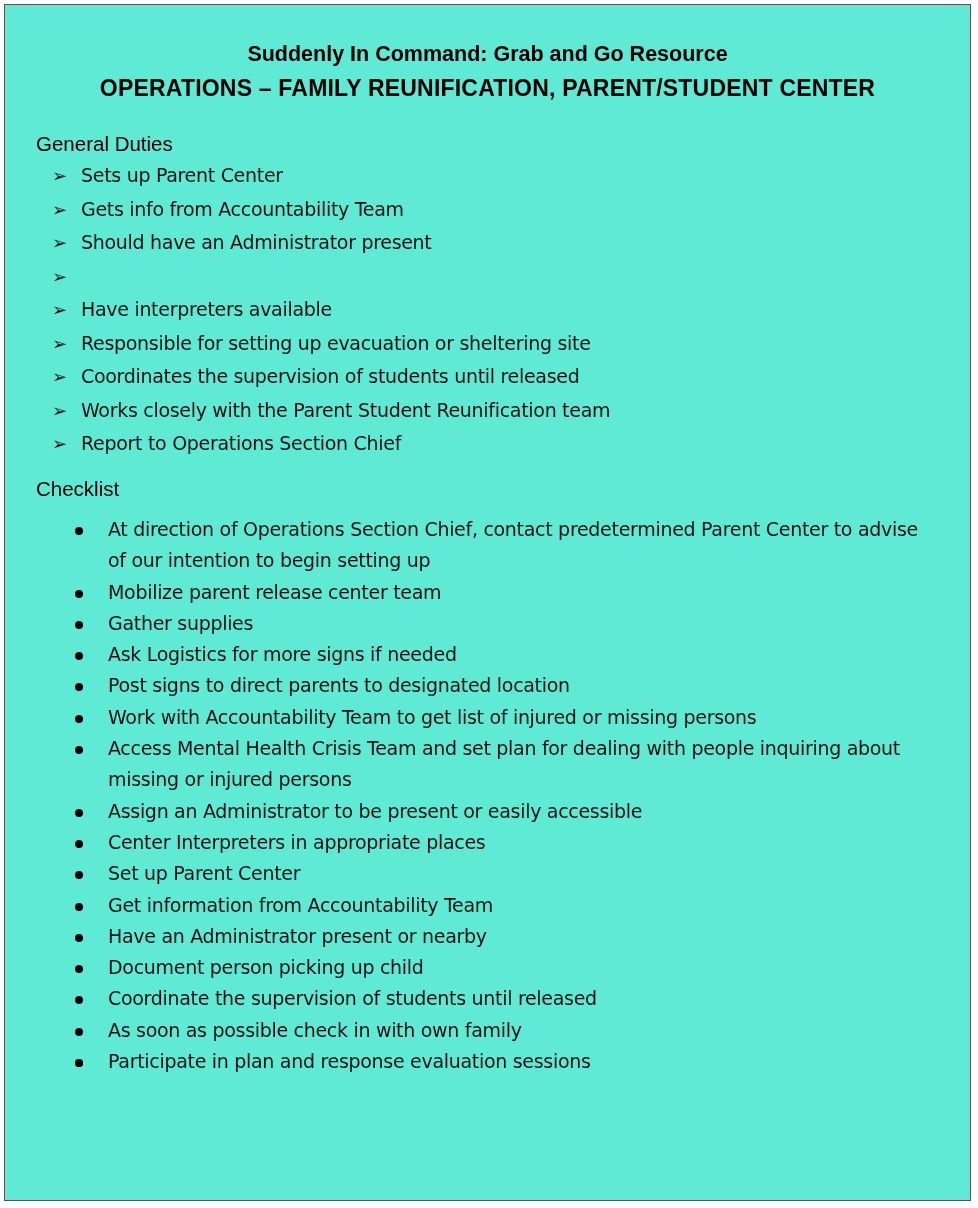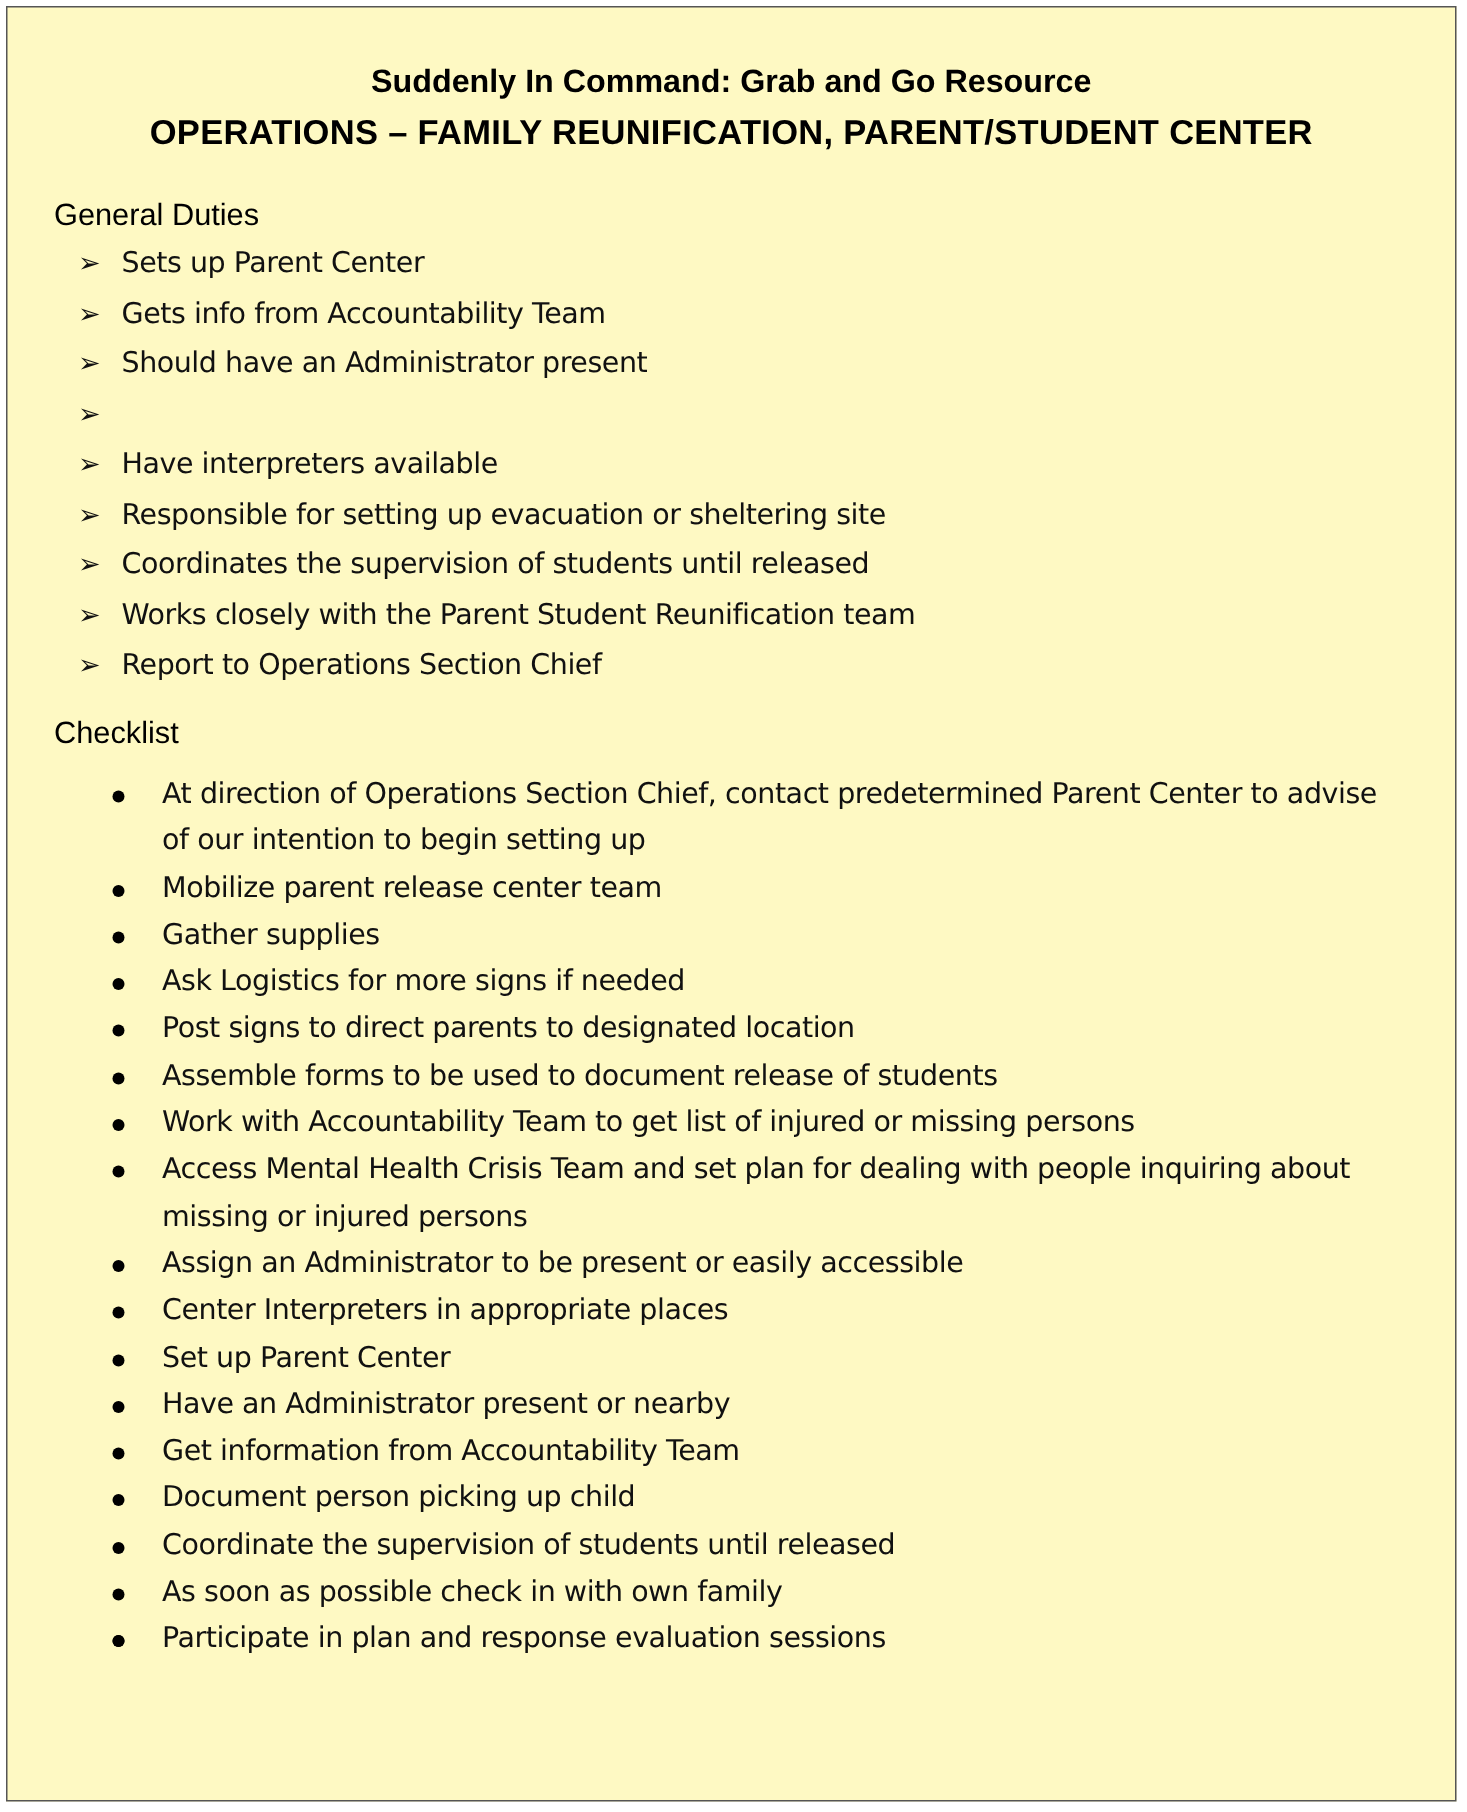--- a/index.html
+++ b/index.html
@@ -1,19 +1,19 @@
 <!DOCTYPE html>
 <html><head>
 <meta charset="utf-8">
 <style>
   html, body { margin:0; padding:0; background:#ffffff; }
   body { width:978px; height:1208px; position:relative; overflow:hidden; }
   .page {
     position:absolute; left:4px; top:4px; width:967px; height:1197px;
-    border:1.5px solid #555; box-sizing:border-box; background:#fef9c3;
+    border:1.5px solid #555; box-sizing:border-box; background:#5eead4;
   }
   .title1, .title2 {
     position:absolute; left:0; width:100%; text-align:center;
     font-family:"Liberation Sans", sans-serif; font-weight:bold; color:#000;
   }
   .title1 { top:37px; font-size:21.5px; }
   .title2 { top:70px; font-size:23px; letter-spacing:0.2px; }
   .heading {
     position:absolute; left:31px;
     font-family:"Liberation Sans", sans-serif; font-weight:normal; font-size:20.5px; color:#000;
@@ -50,27 +50,26 @@
     <li class="item"><span class="arrow">➢</span><span>Report to Operations Section Chief</span></li>
   </ul>
 
   <div class="heading" style="top:460px;margin-top:12px;">Checklist</div>
   <ul class="list check" style="top:509px; width:100%;">
     <li class="item"><span class="dot"></span><span>At direction of Operations Section Chief, contact predetermined Parent Center to advise of our intention to begin setting up</span></li>
     <li class="item"><span class="dot"></span><span>Mobilize parent release center team</span></li>
     <li class="item"><span class="dot"></span><span>Gather supplies</span></li>
     <li class="item"><span class="dot"></span><span>Ask Logistics for more signs if needed</span></li>
     <li class="item"><span class="dot"></span><span>Post signs to direct parents to designated location</span></li>
-    <li class="item"><span class="dot"></span><span>Assemble forms to be used to document release of students</span></li>
     <li class="item"><span class="dot"></span><span>Work with Accountability Team to get list of injured or missing persons</span></li>
     <li class="item"><span class="dot"></span><span>Access Mental Health Crisis Team and set plan for dealing with people inquiring about missing or injured persons</span></li>
     <li class="item"><span class="dot"></span><span>Assign an Administrator to be present or easily accessible</span></li>
     <li class="item"><span class="dot"></span><span>Center Interpreters in appropriate places</span></li>
     <li class="item"><span class="dot"></span><span>Set up Parent Center</span></li>
+    <li class="item"><span class="dot"></span><span>Get information from Accountability Team</span></li>
     <li class="item"><span class="dot"></span><span>Have an Administrator present or nearby</span></li>
-    <li class="item"><span class="dot"></span><span>Get information from Accountability Team</span></li>
     <li class="item"><span class="dot"></span><span>Document person picking up child</span></li>
     <li class="item"><span class="dot"></span><span>Coordinate the supervision of students until released</span></li>
     <li class="item"><span class="dot"></span><span>As soon as possible check in with own family</span></li>
     <li class="item"><span class="dot"></span></li>
     <li class="item"><span class="dot"></span><span>Participate in plan and response evaluation sessions</span></li>
   </ul>
 </div>
 
 </body></html>

